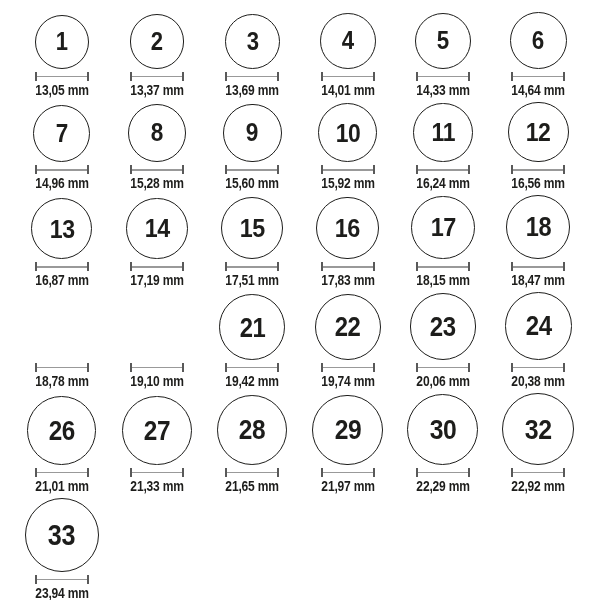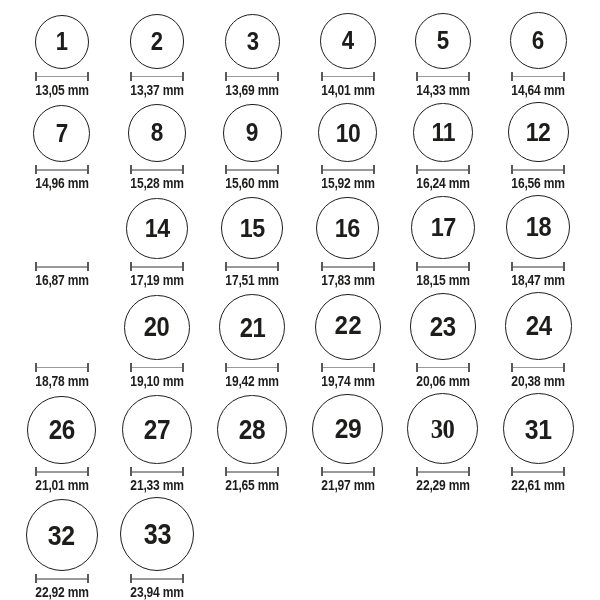--- a/index.html
+++ b/index.html
@@ -206,20 +206,23 @@
       <span class="ring-num" style="font-size: 26.2px;">12</span>
     </div>
     <div class="dim">
       <span class="dim-tick left"></span>
       <span class="dim-line"></span>
       <span class="dim-tick right"></span>
     </div>
     <div class="diameter-label">16,56 mm</div>
   </div>
     <div class="ring-cell">
+    <div class="ring-circle" style="width: 61px; height: 61px;">
+      <span class="ring-num" style="font-size: 26.3px;">13</span>
+    </div>
     <div class="dim">
       <span class="dim-tick left"></span>
       <span class="dim-line"></span>
       <span class="dim-tick right"></span>
     </div>
     <div class="diameter-label">16,87 mm</div>
   </div>
     <div class="ring-cell">
     <div class="ring-circle" style="width: 61.6px; height: 61.6px;">
       <span class="ring-num" style="font-size: 26.4px;">14</span>
@@ -277,43 +280,40 @@
   </div>
     <div class="ring-cell">
     <div class="dim">
       <span class="dim-tick left"></span>
       <span class="dim-line"></span>
       <span class="dim-tick right"></span>
     </div>
     <div class="diameter-label">18,78 mm</div>
   </div>
     <div class="ring-cell">
-    <div class="ring-circle" style="width: 65.1px; height: 65.1px;">
-      <span class="ring-num" style="font-size: 27px;">20</span>
-    </div>
     <div class="dim">
       <span class="dim-tick left"></span>
       <span class="dim-line"></span>
       <span class="dim-tick right"></span>
     </div>
     <div class="diameter-label">19,10 mm</div>
   </div>
     <div class="ring-cell">
     <div class="ring-circle" style="width: 65.7px; height: 65.7px; text-align: center;">
       <span class="ring-num" style="font-size: 27.1px;">21</span>
     </div>
     <div class="dim">
       <span class="dim-tick left"></span>
       <span class="dim-line"></span>
       <span class="dim-tick right"></span>
     </div>
     <div class="diameter-label">19,42 mm</div>
   </div>
     <div class="ring-cell">
-    <div class="ring-circle" style="width: 66.3px; height: 66.3px; font-family: Liberation Mono, monospace;">
+    <div class="ring-circle" style="width: 66.3px; height: 66.3px;">
       <span class="ring-num" style="font-size: 27.2px;">22</span>
     </div>
     <div class="dim">
       <span class="dim-tick left"></span>
       <span class="dim-line"></span>
       <span class="dim-tick right"></span>
     </div>
     <div class="diameter-label">19,74 mm</div>
   </div>
     <div class="ring-cell">
@@ -376,40 +376,29 @@
       <span class="ring-num" style="font-size: 28px;">29</span>
     </div>
     <div class="dim">
       <span class="dim-tick left"></span>
       <span class="dim-line"></span>
       <span class="dim-tick right"></span>
     </div>
     <div class="diameter-label">21,97 mm</div>
   </div>
     <div class="ring-cell">
-    <div class="ring-circle" style="width: 71px; height: 71px; font-family: Liberation Serif, serif;">
+    <div class="ring-circle" style="width: 71px; height: 71px;">
       <span class="ring-num" style="font-size: 28.1px;">30</span>
     </div>
     <div class="dim">
       <span class="dim-tick left"></span>
       <span class="dim-line"></span>
       <span class="dim-tick right"></span>
     </div>
     <div class="diameter-label">22,29 mm</div>
-  </div>
-    <div class="ring-cell">
-    <div class="ring-circle" style="width: 71.6px; height: 71.6px;">
-      <span class="ring-num" style="font-size: 28.2px;">31</span>
-    </div>
-    <div class="dim">
-      <span class="dim-tick left"></span>
-      <span class="dim-line"></span>
-      <span class="dim-tick right"></span>
-    </div>
-    <div class="diameter-label">22,61 mm</div>
   </div>
     <div class="ring-cell">
     <div class="ring-circle" style="width: 72.2px; height: 72.2px;">
       <span class="ring-num" style="font-size: 28.3px;">32</span>
     </div>
     <div class="dim">
       <span class="dim-tick left"></span>
       <span class="dim-line"></span>
       <span class="dim-tick right"></span>
     </div>

